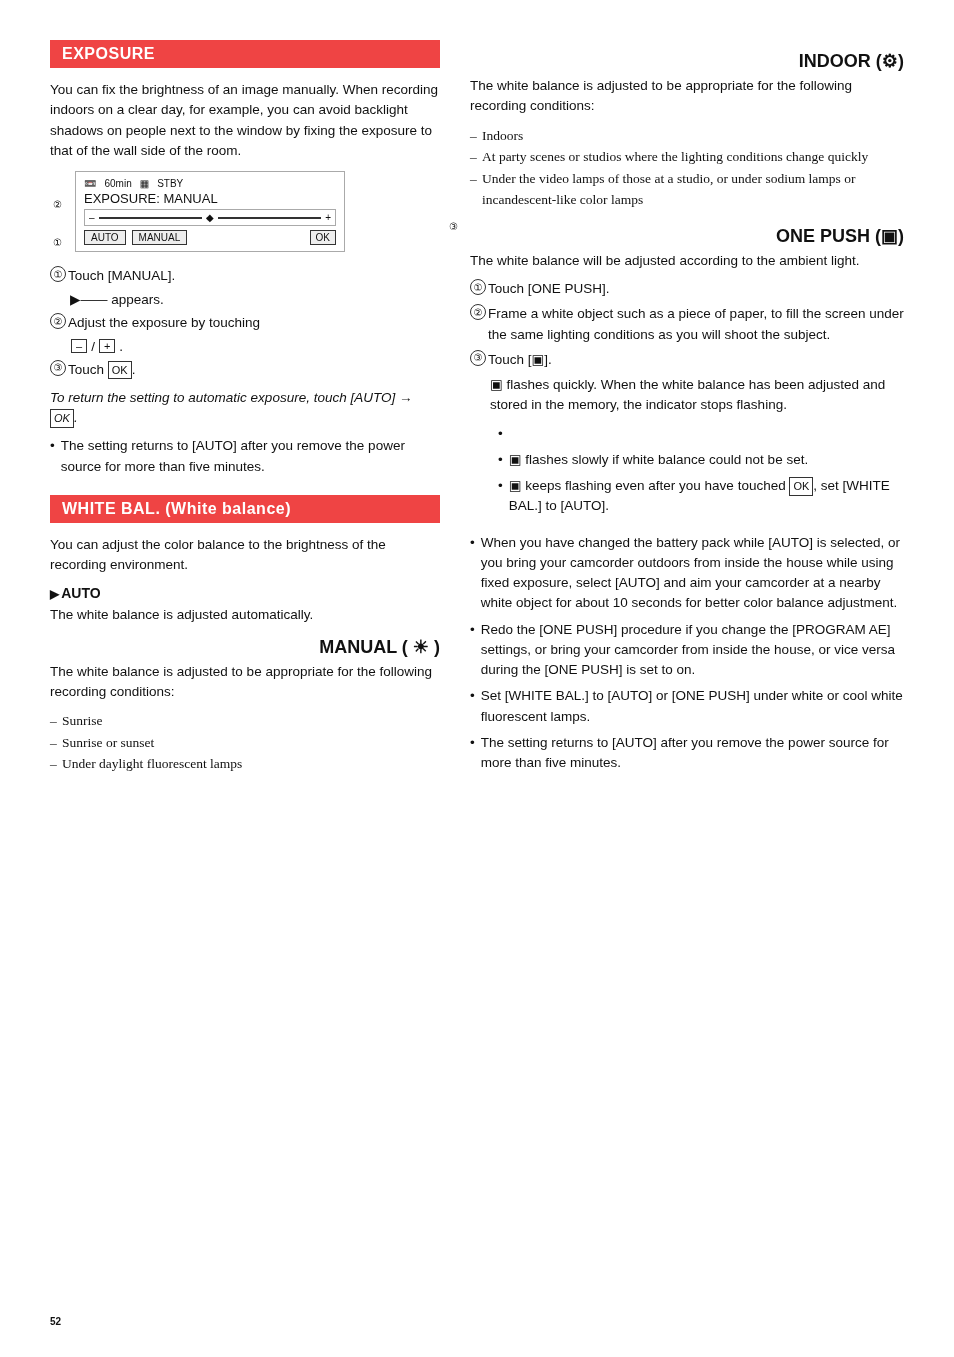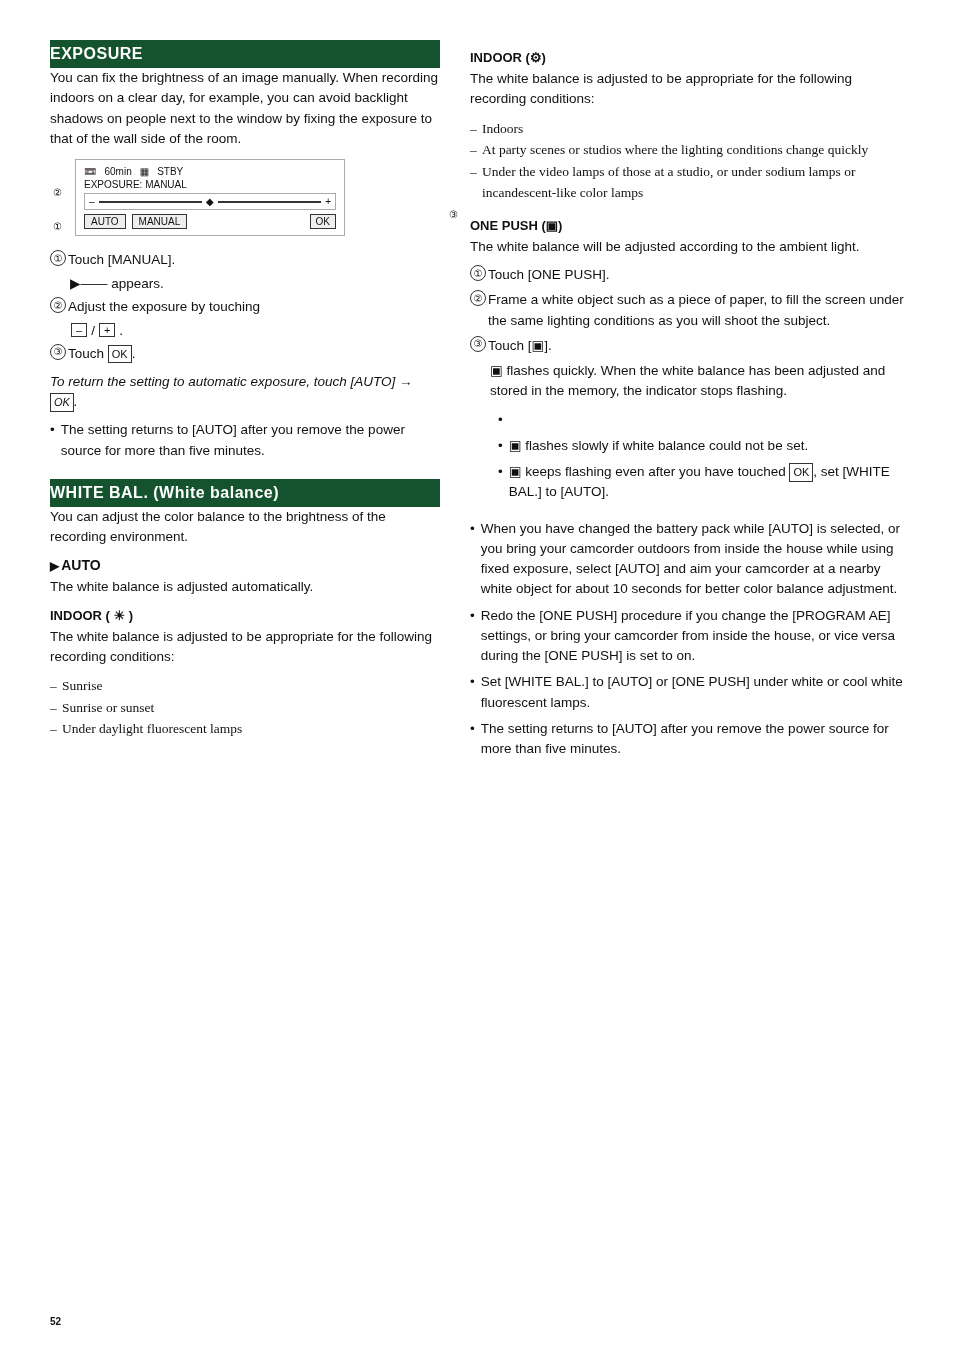--- a/index.html
+++ b/index.html
@@ -17,25 +17,26 @@
       gap: 30px;
     }
     .left-col {
       width: 390px;
       flex-shrink: 0;
     }
     .right-col {
       flex: 1;
     }
     .section-header {
-      background: #14532d;
+      background: #ef4444;
       color: #fff;
       font-size: 16px;
       font-weight: bold;
-      padding: 5px 0;
+      padding: 5px 12px;
+      margin-bottom: 12px;
       letter-spacing: 0.5px;
     }
     p { margin-bottom: 8px; line-height: 1.5; }
     .diagram-box {
       border: 1px solid #aaa;
       padding: 6px 8px;
       margin: 10px 0 14px 0;
       width: 270px;
       font-size: 11px;
       position: relative;
@@ -115,22 +116,23 @@
       line-height: 1.5;
     }
     .bullet { margin-right: 6px; flex-shrink: 0; }
     .sub-section-title {
       font-weight: bold;
       font-size: 14px;
       margin: 10px 0 4px 0;
     }
     .sub-sub-title {
       font-weight: normal;
-      font-size: 13px;
+      font-size: 18px;
       margin: 10px 0 4px 0;
+      text-align: right;
     }
     .list-item {
       padding-left: 12px;
       position: relative;
       line-height: 1.6;
       font-family: Liberation Serif, serif;
     }
     .list-item::before {
       content: "–";
       position: absolute;
@@ -187,21 +189,21 @@
     <div class="diagram-wrapper">
       <div class="diagram-label circ-left">②</div>
       <div class="diagram-label circ-bottom">①</div>
       <div class="diagram-box">
         <div class="diagram-top-row">
           <span>📼</span>
           <span>60min</span>
           <span>▦</span>
           <span>STBY</span>
         </div>
-        <div style="font-size:10px; margin-bottom:3px;">EXPOSURE: MANUAL</div>
+        <div style="font-size:13px; margin-bottom:3px;">EXPOSURE: MANUAL</div>
         <div class="diagram-exposure-bar">
           <span>–</span>
           <div class="bar-line"></div>
           <span>◆</span>
           <div class="bar-line"></div>
           <span>+</span>
         </div>
         <div class="diagram-buttons">
           <span class="diag-btn">AUTO</span>
           <span class="diag-btn">MANUAL</span>
@@ -244,21 +246,21 @@
 
     <div class="section-header" style="margin-top:18px;">WHITE BAL. (White balance)</div>
     <p>You can adjust the color balance to the brightness of the recording environment.</p>
 
     <div class="sub-section-title">
       <span class="triangle">▶</span><span>AUTO</span>
     </div>
     <p>The white balance is adjusted automatically.</p>
 
     <div class="sub-sub-title">
-      <b>INDOOR ( ☀ )</b>
+      <b>MANUAL ( ☀ )</b>
     </div>
     <p>The white balance is adjusted to be appropriate for the following recording conditions:</p>
     <div class="list-item">Sunrise</div>
     <div class="list-item">Sunrise or sunset</div>
     <div class="list-item">Under daylight fluorescent lamps</div>
   </div>
 
   <div class="right-col">
 
     <div class="sub-sub-title">

